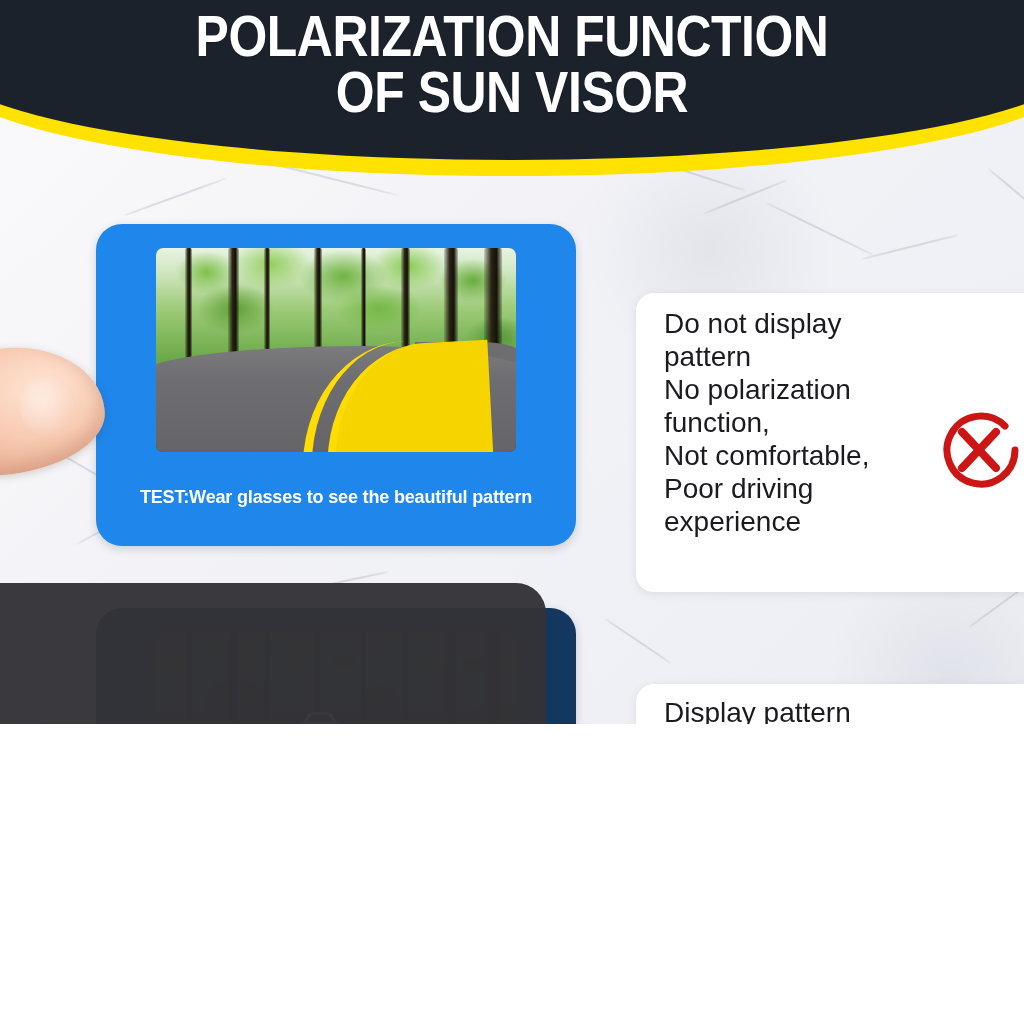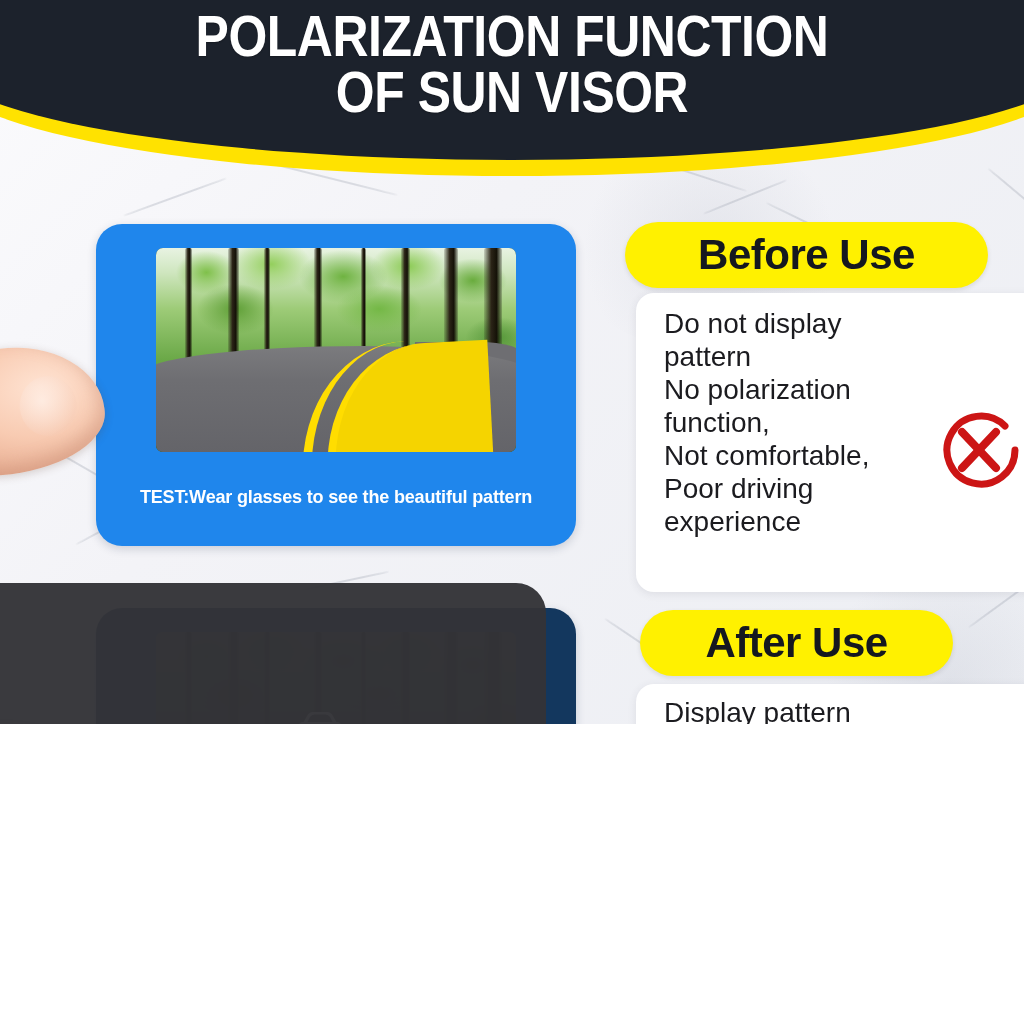--- a/index.html
+++ b/index.html
@@ -388,39 +388,37 @@
 
   <div class="lens-overlay"></div>
 
   <div class="finger" id="finger-top">
     <div class="finger-nail"></div>
   </div>
   <div class="finger" id="finger-bottom">
     <div class="finger-nail"></div>
   </div>
 
-  <div class="badge" id="badge-before">Before Use</div>
   <div class="info-panel" id="panel-before">
     <div class="info-text">Do not display
 pattern
 No polarization
 function,
 Not comfortable,
 Poor driving
 experience</div>
   </div>
   <div class="mark-icon" id="icon-cross">
     <svg viewBox="0 0 92 92" width="92" height="92">
       <path d="M73 22 a34 34 0 1 0 10 24" fill="none" stroke="#cc1515" stroke-width="7" stroke-linecap="round"></path>
       <path d="M30 28 L64 64" fill="none" stroke="#cc1515" stroke-width="8" stroke-linecap="round"></path>
       <path d="M64 28 L30 64" fill="none" stroke="#cc1515" stroke-width="8" stroke-linecap="round"></path>
     </svg>
   </div>
 
-  <div class="badge" id="badge-after">After Use</div>
   <div class="info-panel" id="panel-after">
     <div class="info-text">Display pattern
 Has polarization
 function,
 comfortable,
 Good driving
 experience</div>
   </div>
   <div class="mark-icon" id="icon-check">
     <svg viewBox="0 0 96 96" width="96" height="96">

